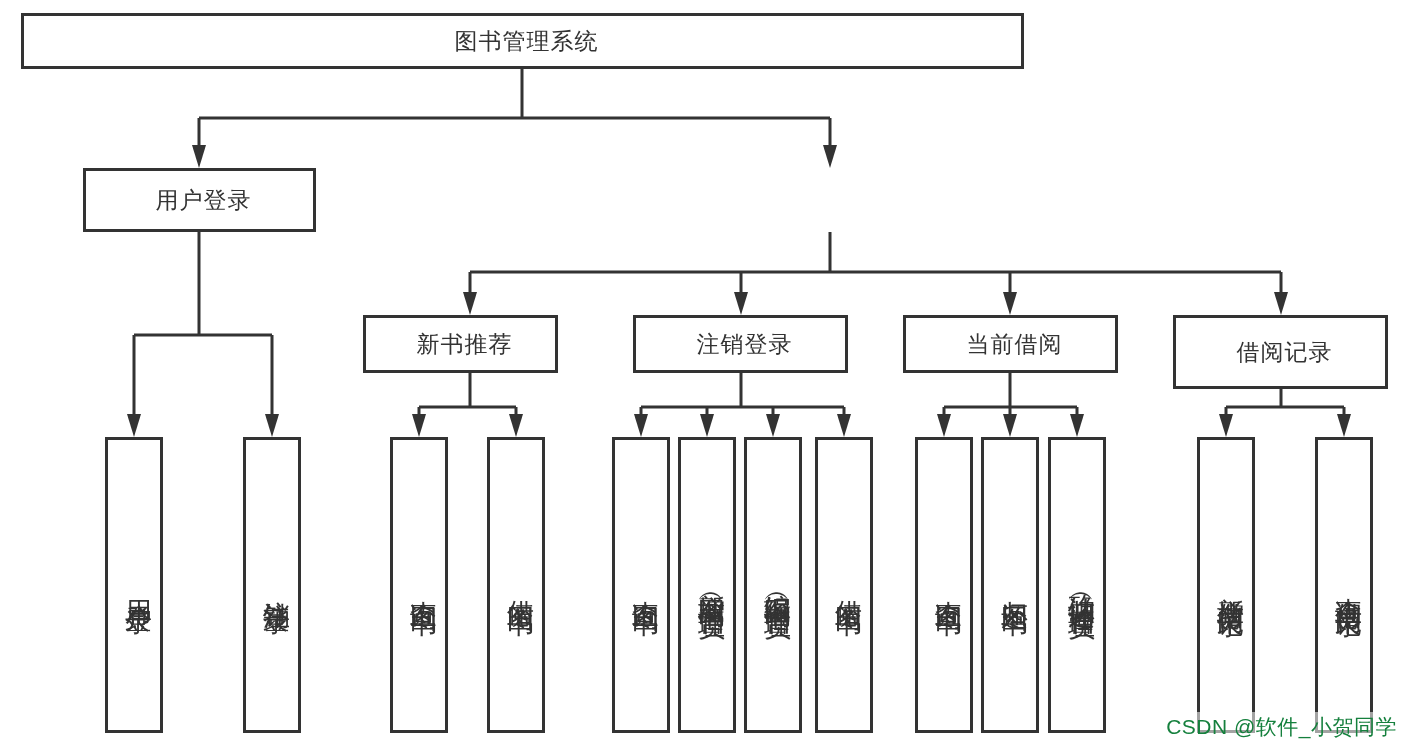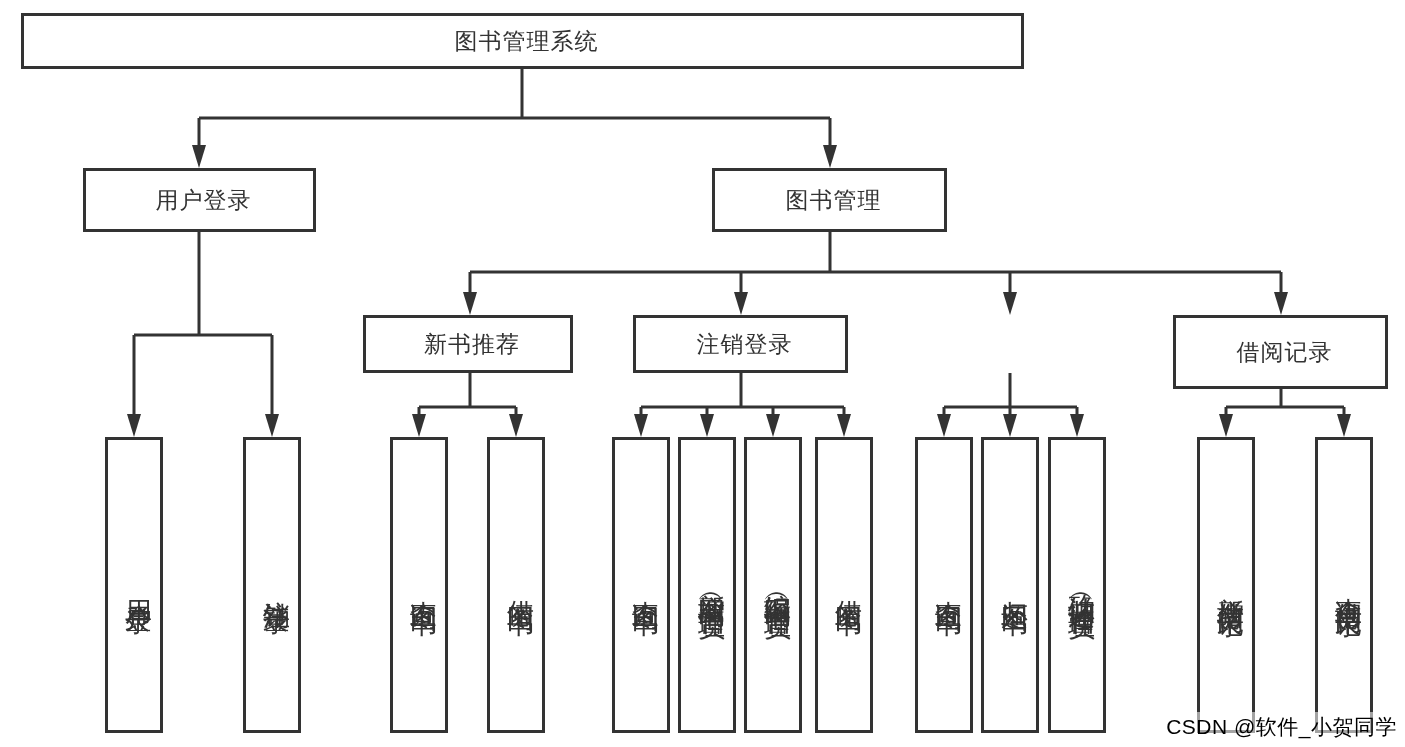--- a/index.html
+++ b/index.html
@@ -38,21 +38,21 @@
     font-size: 27px;
     letter-spacing: 3px;
     line-height: 1;
   }
   .watermark {
     position: absolute;
     right: 5px;
     bottom: 5px;
     font-size: 21px;
     letter-spacing: 0.5px;
-    color: #000000;
+    color: #15803d;
     background: rgba(255,255,255,0.55);
     padding: 1px 3px;
     white-space: nowrap;
   }
 </style>
 </head>
 <body>
 
 <div class="canvas">
 
@@ -90,24 +90,24 @@
       <polygon points="1003,414 1017,414 1010,437"></polygon>
       <polygon points="1070,414 1084,414 1077,437"></polygon>
       <polygon points="1219,414 1233,414 1226,437"></polygon>
       <polygon points="1337,414 1351,414 1344,437"></polygon>
     </g>
   </svg>
 
   <div class="node h" style="left:21px; top:13px; width:1003px; height:56px;">图书管理系统</div>
 
   <div class="node h" style="left:83px; top:168px; width:233px; height:64px;">用户登录</div>
-  <div class="node h" style="left:712px; top:168px; width:235px; height:64px;">图书管理</div>
 
-  <div class="node h" style="left:363px; top:315px; width:210px; height:58px;">新书推荐</div>
+  <div class="node h" style="left:363px; top:315px; width:195px; height:58px;">新书推荐</div>
   <div class="node h" style="left:633px; top:315px; width:215px; height:58px;">注销登录</div>
+  <div class="node h" style="left:903px; top:315px; width:215px; height:58px;">当前借阅</div>
   <div class="node h" style="left:1173px; top:315px; width:215px; height:74px;">借阅记录</div>
 
   <div class="node v" style="left:105px; top:437px; width:58px; height:296px;">用户登录</div>
   <div class="node v" style="left:243px; top:437px; width:58px; height:296px;">注销登录</div>
 
   <div class="node v" style="left:390px; top:437px; width:58px; height:296px;">查询图书</div>
   <div class="node v" style="left:487px; top:437px; width:58px; height:296px;">借阅图书</div>
 
   <div class="node v" style="left:612px; top:437px; width:58px; height:296px;">查询图书</div>
   <div class="node v" style="left:678px; top:437px; width:58px; height:296px;">新增图书（管理员）</div>

